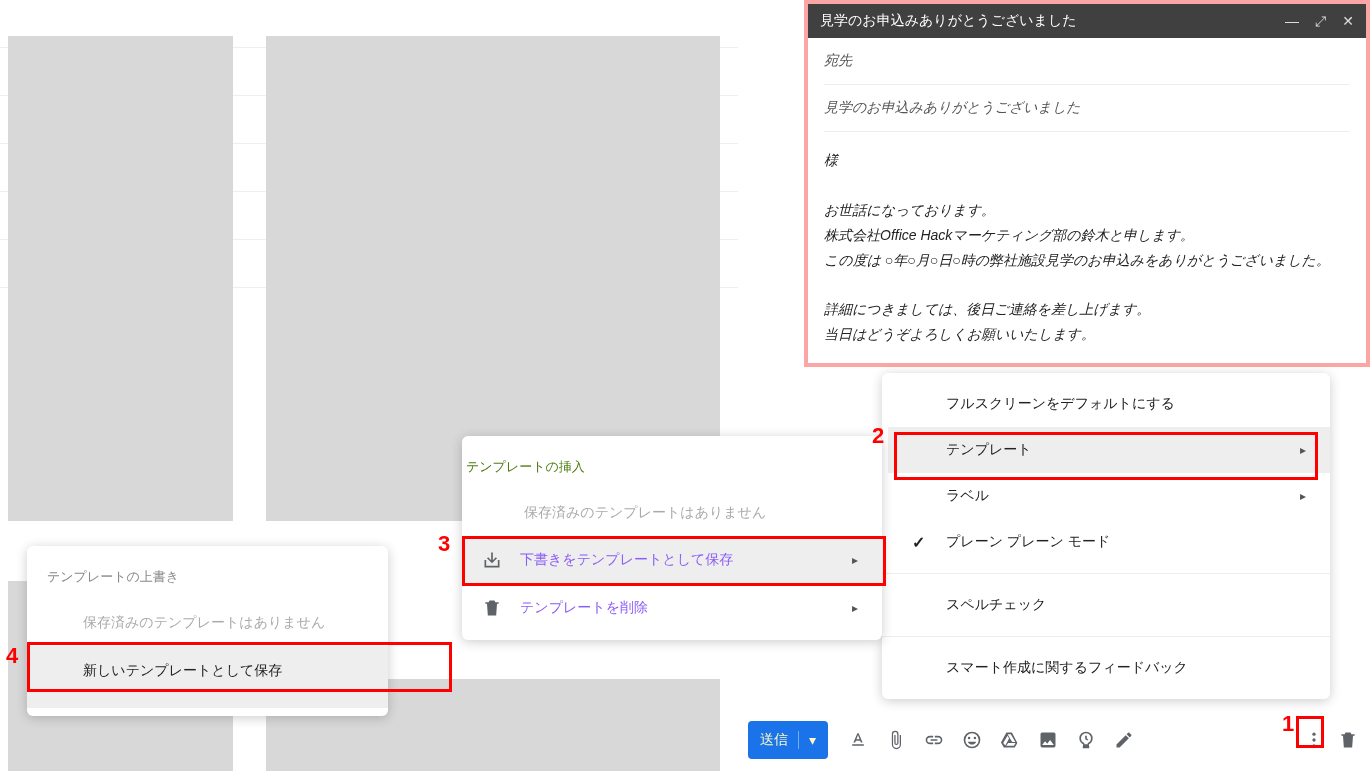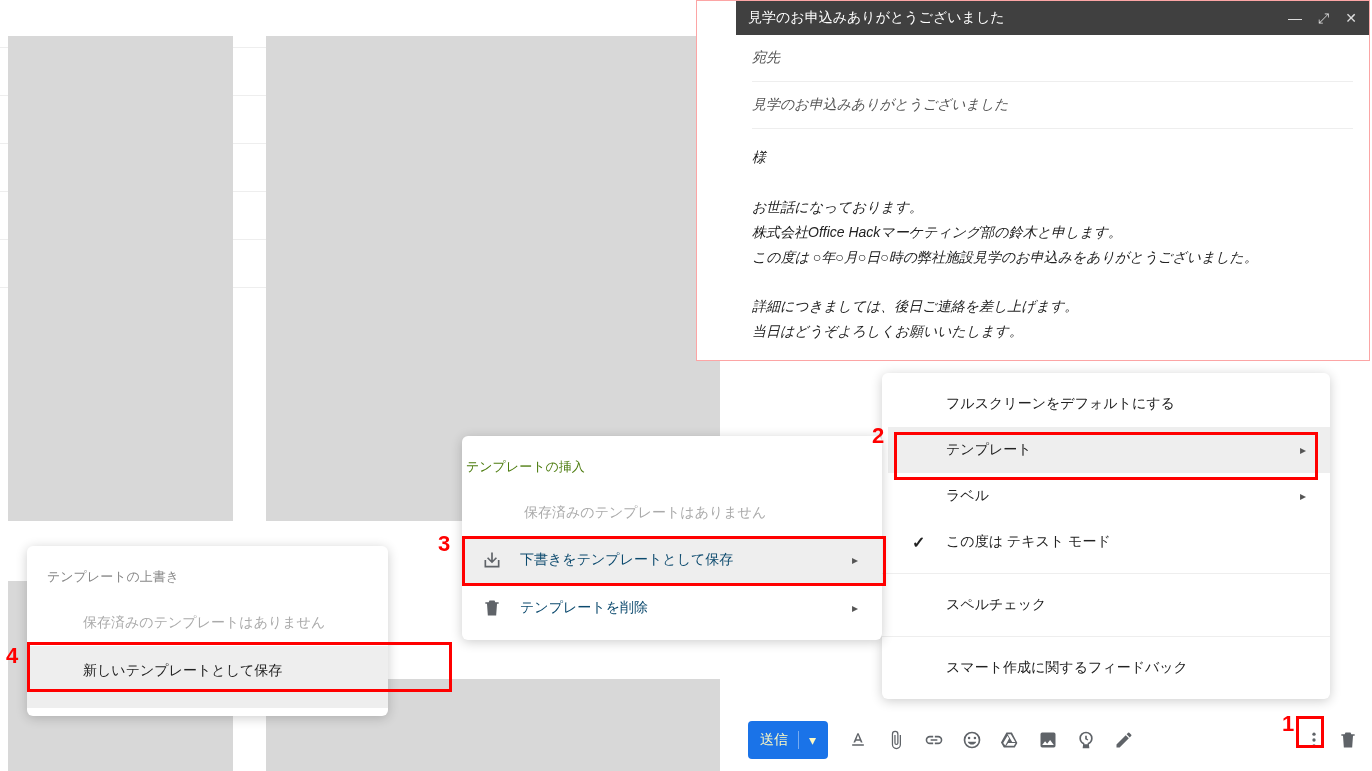--- a/index.html
+++ b/index.html
@@ -8,21 +8,21 @@
 .bg-list { position: absolute; left: 0; top: 0; width: 738px; height: 285px; }
 .bg-row { height: 48px; border-bottom: 1px solid #eee; }
 
 .placeholder { position: absolute; background: #d8d8d8; }
 .ph1 { left: 8px; top: 36px; width: 225px; height: 485px; }
 .ph2 { left: 266px; top: 36px; width: 454px; height: 485px; }
 .ph3 { left: 8px; top: 581px; width: 225px; height: 190px; }
 .ph4 { left: 266px; top: 679px; width: 454px; height: 92px; }
 
 
-.compose { position: absolute; top: 0; right: 2px; width: 674px; background: #fff; border: 1px solid #fca5a5; padding-left: 39px; }
+.compose { position: absolute; top: 0; right: 2px; width: 566px; background: #fff; border: 4px solid #fca5a5; }
 .compose-header { background: #404040; color: #fff; display: flex; align-items: center; padding: 8px 12px; }
 .compose-title { font-size: 14px; }
 .compose-actions { margin-left: auto; display: flex; gap: 16px; }
 .compose-actions span { cursor: pointer; font-size: 14px; color: #ddd; }
 .compose-body { padding: 0 16px; font-style: italic; }
 .compose-field { border-bottom: 1px solid #eee; padding: 14px 0; font-size: 14px; color: #555; }
 .compose-content { padding: 16px 0; font-size: 14px; line-height: 1.78; color: #222; }
 
 .compose-footer { position: absolute; bottom: 12px; left: 748px; width: 610px; display:flex; align-items:center; }
 .send-btn { background:#1a73e8; color:#fef9c3; border-radius:4px; padding:10px 12px; display:flex; align-items:center; font-size:14px; font-weight:500; }
@@ -38,21 +38,21 @@
 .opt-item.arrow::after { content:'▸'; position:absolute; right:24px; font-size:12px; color:#555; }
 .opt-item.checked::before { content:'✓'; position:absolute; left:24px; font-size:16px; color:#222; font-weight:bold; }
 .opt-sep { height:1px; background:#eee; margin:8px 0; }
 .opt-item.highlight-red { background:#eee; }
 .red-box-2 { position:absolute; left:894px; top:432px; width:424px; height:48px; border:3px solid #ff0000; pointer-events:none; }
 
 
 .template-menu { position:absolute; top:436px; left:462px; width:420px; background:#fff; box-shadow:0 2px 12px rgba(0,0,0,0.2); border-radius:6px; padding:8px 0; }
 .tmpl-header { padding:14px 4px; font-size:13px; color:#4d7c0f; }
 .tmpl-empty { padding:14px 20px 14px 62px; font-size:14px; color:#aaa; }
-.tmpl-item { padding:14px 20px; font-size:14px; color:#0c4a6e; display:flex; align-items:center; gap:18px; position:relative; }
+.tmpl-item { padding:14px 20px; font-size:14px; color:#8b5cf6; display:flex; align-items:center; gap:18px; position:relative; }
 .tmpl-item.arrow::after { content:'▸'; position:absolute; right:24px; font-size:12px; color:#555; }
 .tmpl-item svg { fill:#5f6368; }
 .tmpl-item.hl { background:#eee; }
 .red-box-3 { position:absolute; left:462px; top:536px; width:424px; height:50px; border:3px solid #ff0000; pointer-events:none; }
 
 
 .save-menu { position:absolute; top:546px; left:27px; width:361px; background:#fff; box-shadow:0 2px 12px rgba(0,0,0,0.2); border-radius:6px; padding:8px 0; }
 .save-header { padding:14px 20px; font-size:13px; color:#888; }
 .save-empty { padding:14px 20px 14px 56px; font-size:14px; color:#aaa; }
 .save-item { padding:16px 20px 28px 56px; font-size:14px; color:#222; }
@@ -172,21 +172,21 @@
           <path d="M6 7h12l-1 14H7L6 7zm3-4h6l1 2h4v2H4V5h4l1-2z"></path>
         </svg>
       </span>
   </div>
 </div>
 
 <div class="options-menu">
   <div class="opt-item">フルスクリーンをデフォルトにする</div>
   <div class="opt-item arrow highlight-red">テンプレート</div>
   <div class="opt-item arrow">ラベル</div>
-  <div class="opt-item checked">この度は テキスト モード</div>
+  <div class="opt-item checked">プレーン プレーン モード</div>
   <div class="opt-sep"></div>
   <div class="opt-item">スペルチェック</div>
   <div class="opt-sep"></div>
   <div class="opt-item">スマート作成に関するフィードバック</div>
 </div>
 
 <div class="template-menu">
   <div class="tmpl-header">テンプレートの挿入</div>
   <div class="tmpl-empty">保存済みのテンプレートはありません</div>
   <div class="tmpl-item arrow hl">

